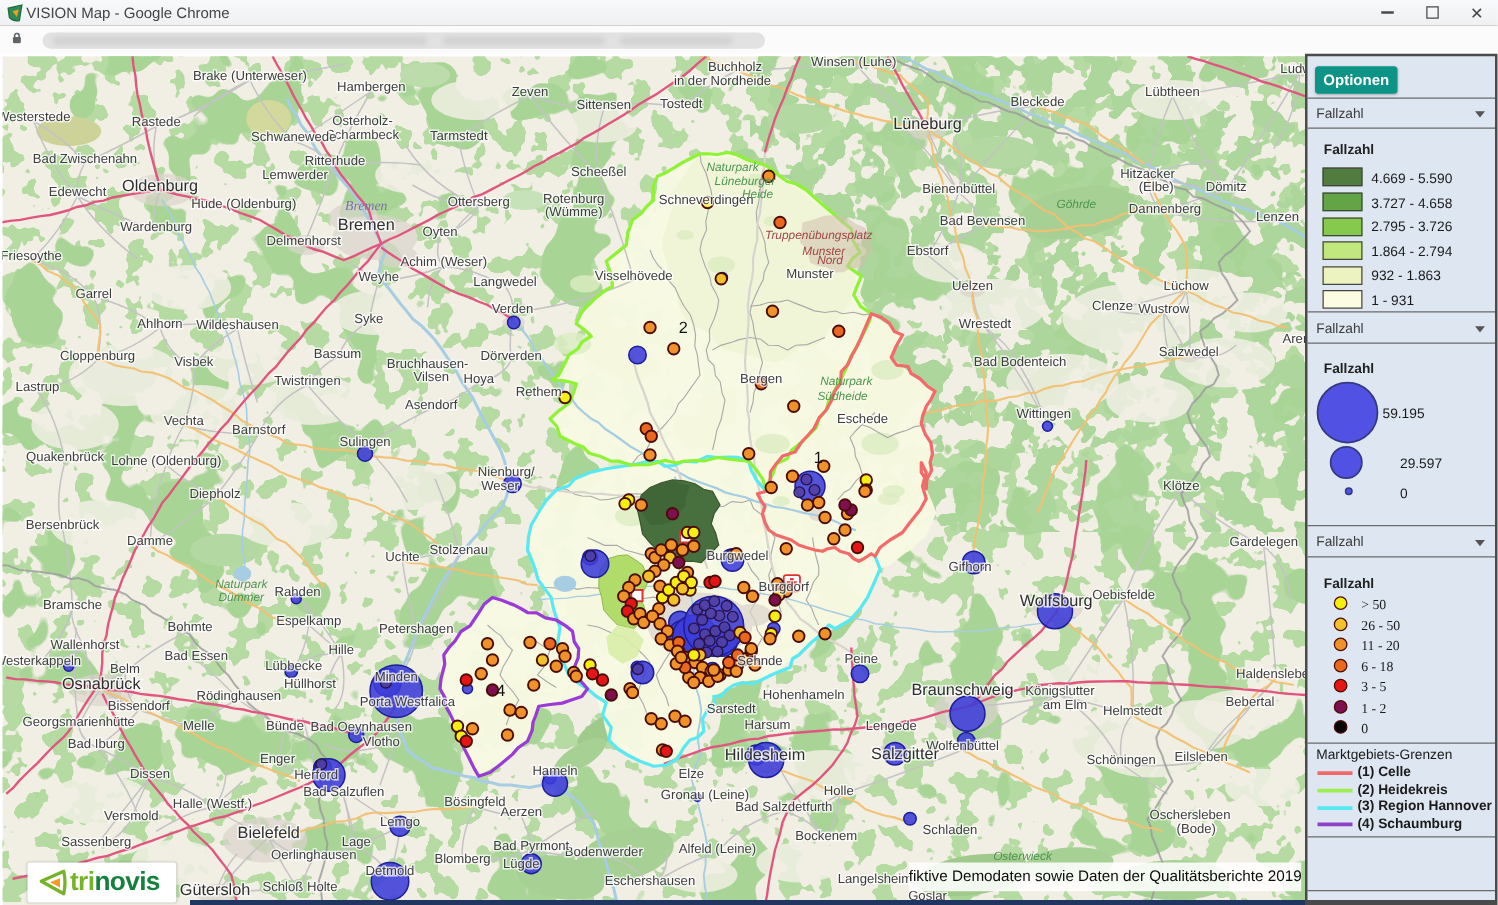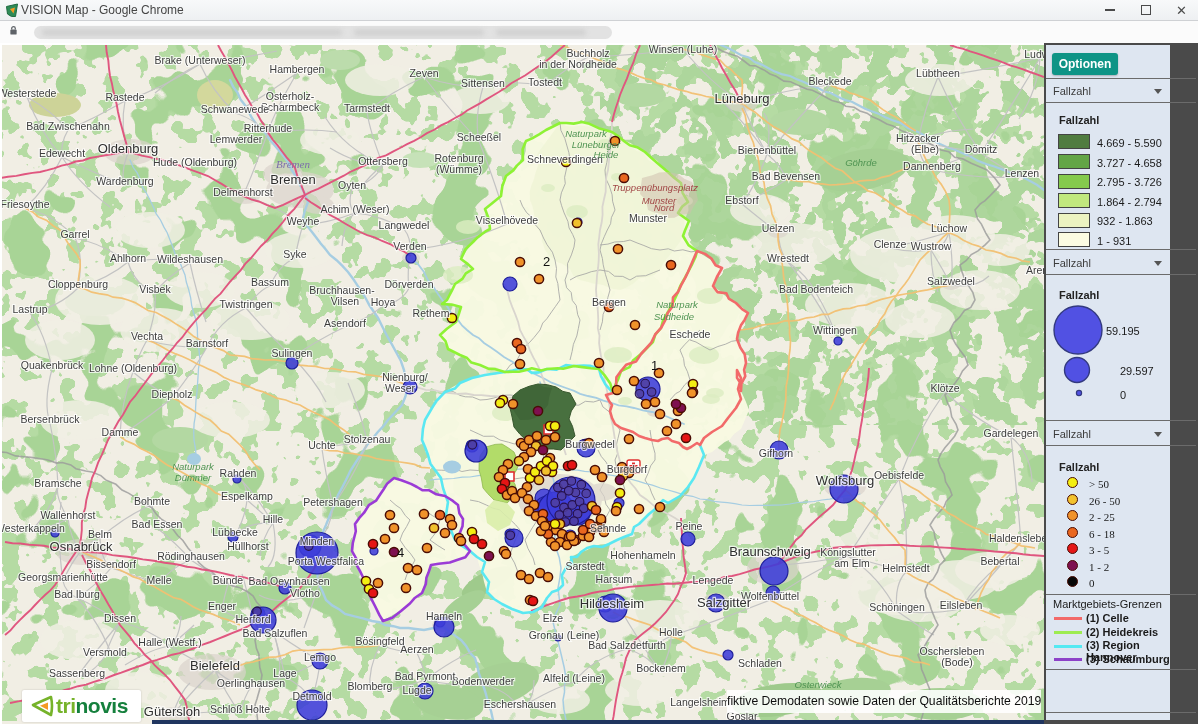--- a/index.html
+++ b/index.html
@@ -6,21 +6,21 @@
 .abs{position:absolute;}
 #titlebar{left:0;top:0;width:1198px;height:20px;background:linear-gradient(#f8f9fa,#eef0f2);border-bottom:1px solid #cfd1d4;}
 #titletxt{left:21px;top:4px;font-size:12px;color:#454545;}
 .wb{position:absolute;color:#4a4a4a;}
 #urlbar{left:0;top:21px;width:1198px;height:22px;background:#fbfbfb;}
 #urlpill{left:34px;top:26px;width:578px;height:13px;border-radius:7px;background:#e2e2e2;}
 #urlpill .smudge{position:absolute;top:3px;height:7px;border-radius:4px;background:#d2d2d2;filter:blur(2px);}
 #lock{left:9px;top:26px;width:9px;height:9px;}
 
 #sidebar{left:1044px;top:43px;width:154px;height:681px;background:#4a4a4a;}
-#sideinner{position:absolute;left:2px;top:2px;width:124px;height:675px;background:#dee6f1;}
+#sideinner{position:absolute;left:2px;top:2px;width:150px;height:675px;background:#dee6f1;}
 .sep{position:absolute;left:0;width:150px;height:1px;background:#6b6b6b;}
 #btnopt{position:absolute;left:6px;top:8px;width:66px;height:22px;background:#0e9486;border-radius:3px;color:#fff;font-weight:bold;font-size:12px;text-align:center;line-height:22px;box-shadow:0 1px 2px rgba(0,0,0,.25);}
 .hdr{position:absolute;left:7px;font-size:11px;color:#3c3c3c;}
 .caret{position:absolute;right:8px;width:0;height:0;border-left:4px solid transparent;border-right:4px solid transparent;border-top:5px solid #555;}
 .ptitle{position:absolute;left:13px;font-size:11px;font-weight:bold;color:#222;}
 .swatch{position:absolute;left:12px;width:30px;height:13px;border:1px solid #444;}
 .slabel{position:absolute;left:51px;font-size:11px;color:#1a1a1a;}
 .dotleg{position:absolute;left:21px;width:9px;height:9px;border-radius:50%;border:1.6px solid #4a0d05;}
 .dlabel{position:absolute;left:43px;font-size:11px;color:#1a1a1a;font-family:Liberation Serif, serif;}
 .lineleg{position:absolute;left:8px;width:28px;height:3px;}
@@ -917,39 +917,39 @@
 <div class="sep" style="top:375px"></div>
 <div class="hdr" style="top:383px">Fallzahl</div>
         <div class="caret" style="top:387px"></div>
 <div class="sep" style="top:400px"></div>
 <div class="ptitle" style="top:416px">Fallzahl</div>
 <div class="dotleg" style="top:432px;background:#f4ef11"></div>
         <div class="dlabel" style="top:433px">&gt; 50</div>
 <div class="dotleg" style="top:448.5px;background:#f2c22d"></div>
         <div class="dlabel" style="top:449.5px">26 - 50</div>
 <div class="dotleg" style="top:465px;background:#f0922a"></div>
-        <div class="dlabel" style="top:466px">2 - 25</div>
+        <div class="dlabel" style="top:466px">11 - 20</div>
 <div class="dotleg" style="top:481.5px;background:#ea671f"></div>
         <div class="dlabel" style="top:482.5px">6 - 18</div>
 <div class="dotleg" style="top:498px;background:#e51717"></div>
         <div class="dlabel" style="top:499px">3 - 5</div>
 <div class="dotleg" style="top:514.5px;background:#7e1050"></div>
         <div class="dlabel" style="top:515.5px">1 - 2</div>
 <div class="dotleg" style="top:531px;background:#070707"></div>
         <div class="dlabel" style="top:532px">0</div>
 <div class="sep" style="top:549px"></div>
 <div class="ptitle" style="left:7px;top:553px;font-weight:normal;color:#1a1a1a">Marktgebiets-Grenzen</div>
 <div class="lineleg" style="top:572px;background:#f26969"></div>
         <div class="llabel" style="top:566.5px">(1) Celle</div>
 <div class="lineleg" style="top:586px;background:#9dec52"></div>
         <div class="llabel" style="top:580.5px">(2) Heidekreis</div>
 <div class="lineleg" style="top:599.5px;background:#55e9f2"></div>
         <div class="llabel" style="top:594px">(3) Region Hannover</div>
 <div class="lineleg" style="top:613px;background:#8d42c8"></div>
-        <div class="llabel" style="top:607.5px">(3) Schaumburg</div>
+        <div class="llabel" style="top:607.5px">(4) Schaumburg</div>
 <div class="sep" style="top:624px"></div>
 <div class="sep" style="top:667px"></div>
 </div>
     </div>
 
 <div id="bottomstrip" class="abs"></div>
 <div id="attrib" class="abs">fiktive Demodaten sowie Daten der Qualitätsberichte 2019</div>
 <div id="logo" class="abs">
 <svg class="abs" style="left:8px;top:5px" width="24" height="23" viewBox="0 0 24 23">
         <path d="M21 2 L3 10 L21 20 Q23 11 21 2 Z" fill="#fff" stroke="#76b32a" stroke-width="2.6" stroke-linejoin="round"></path>

